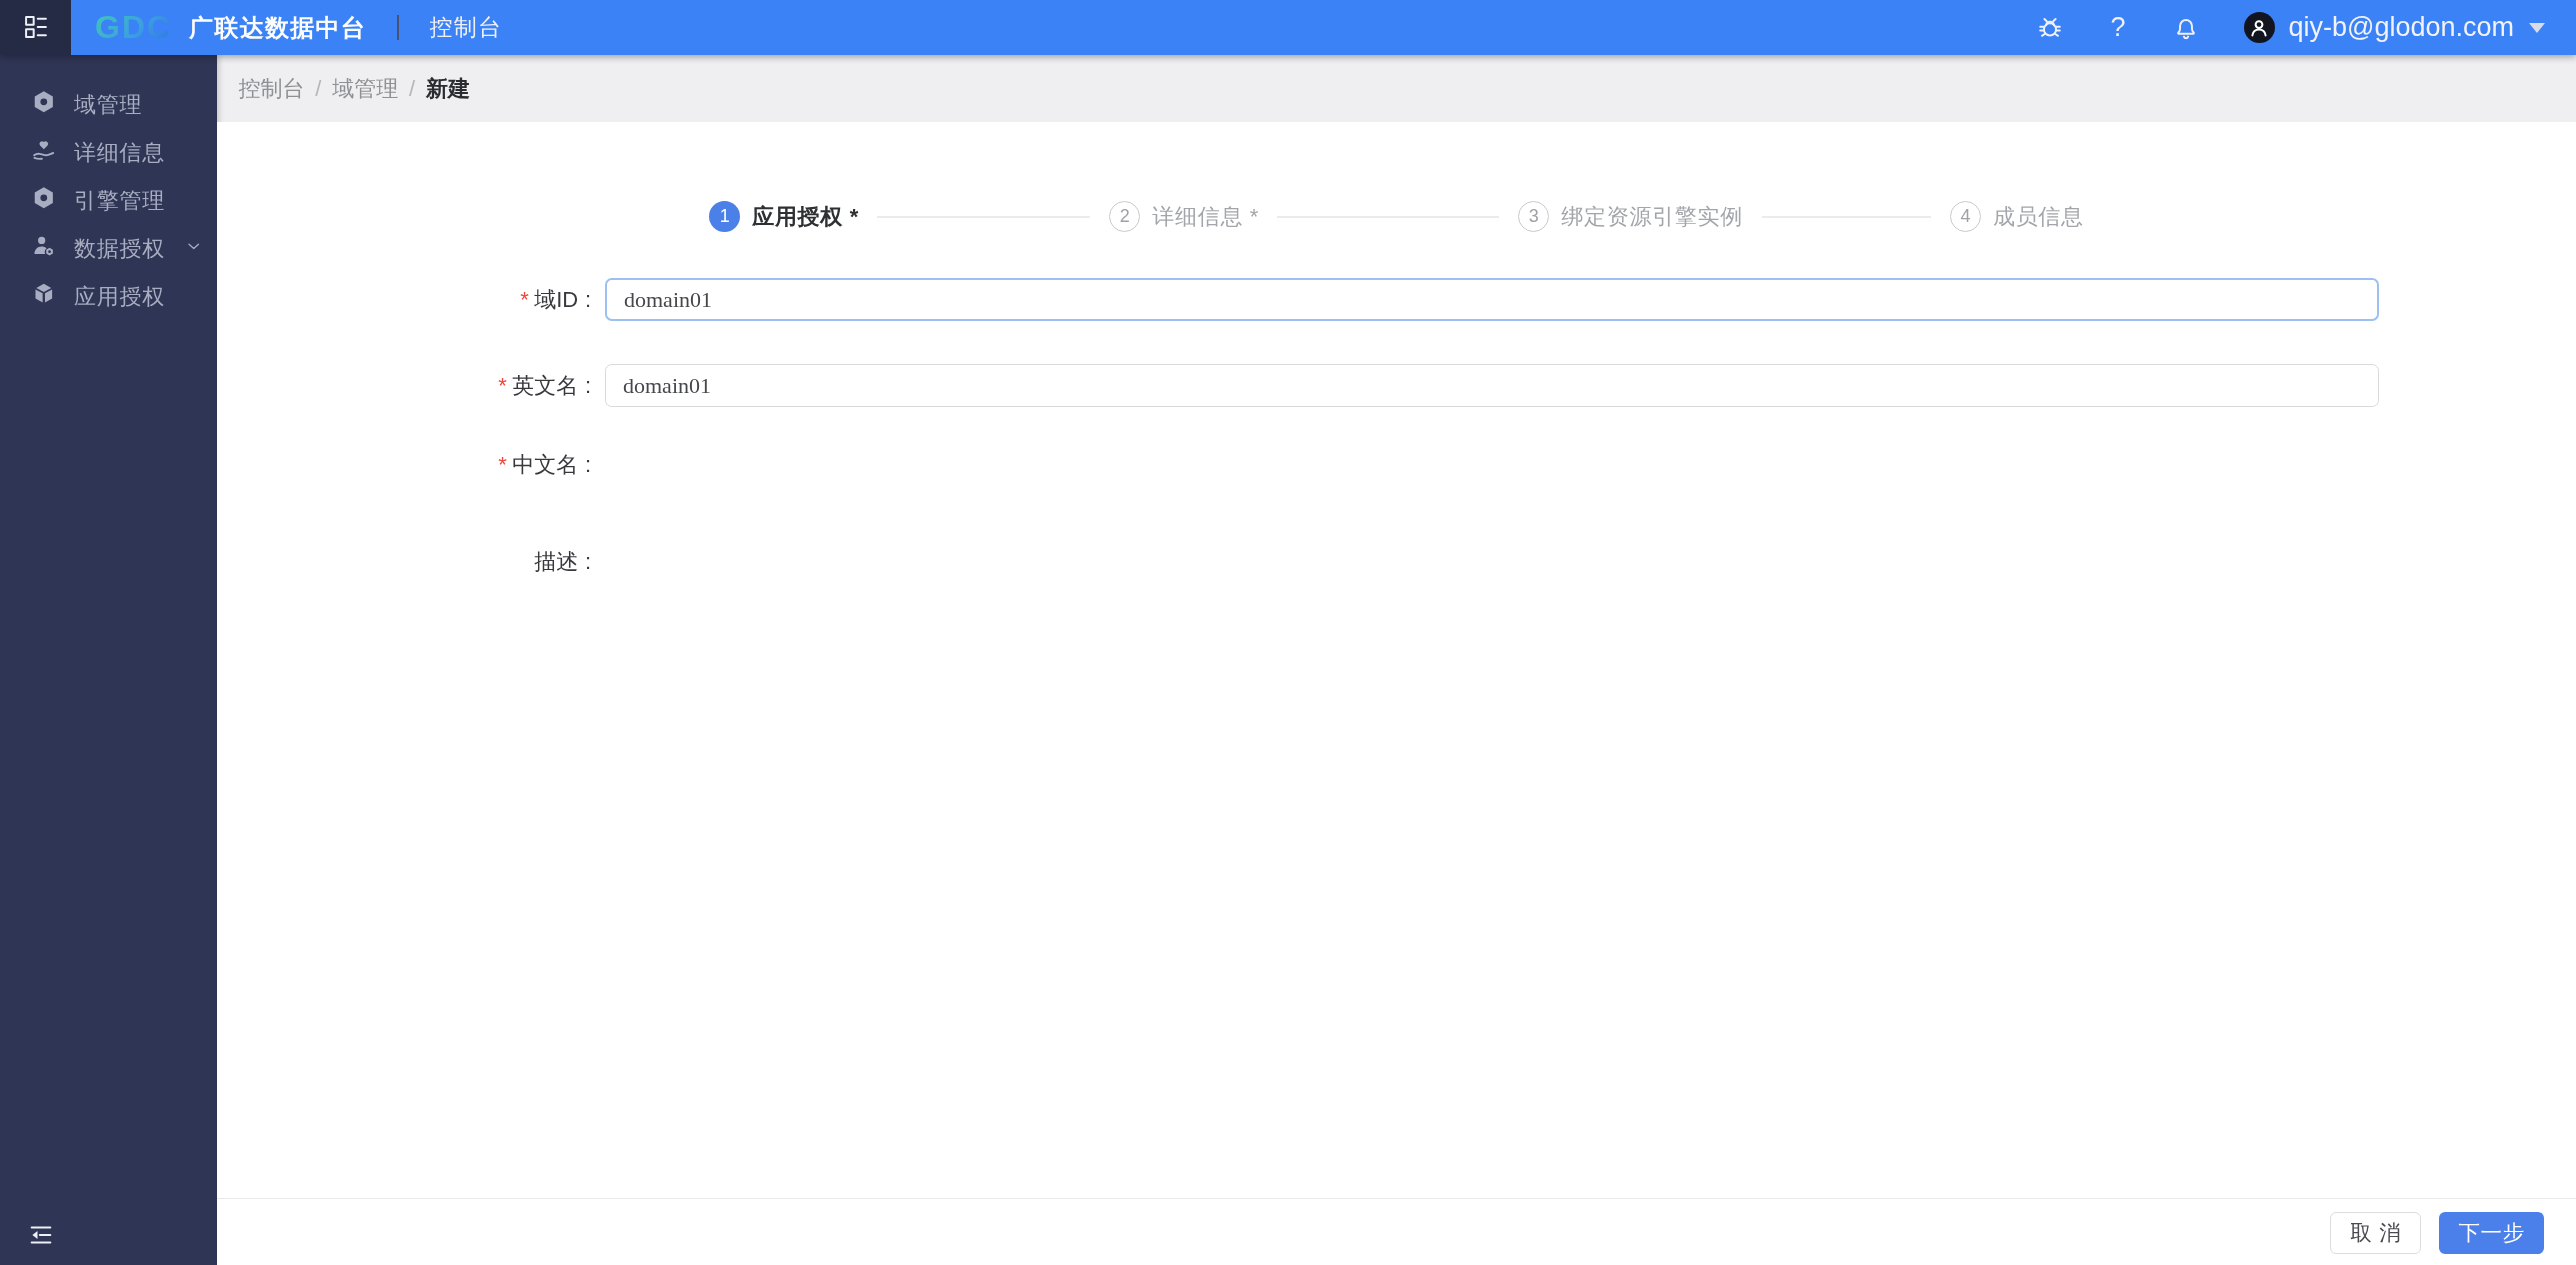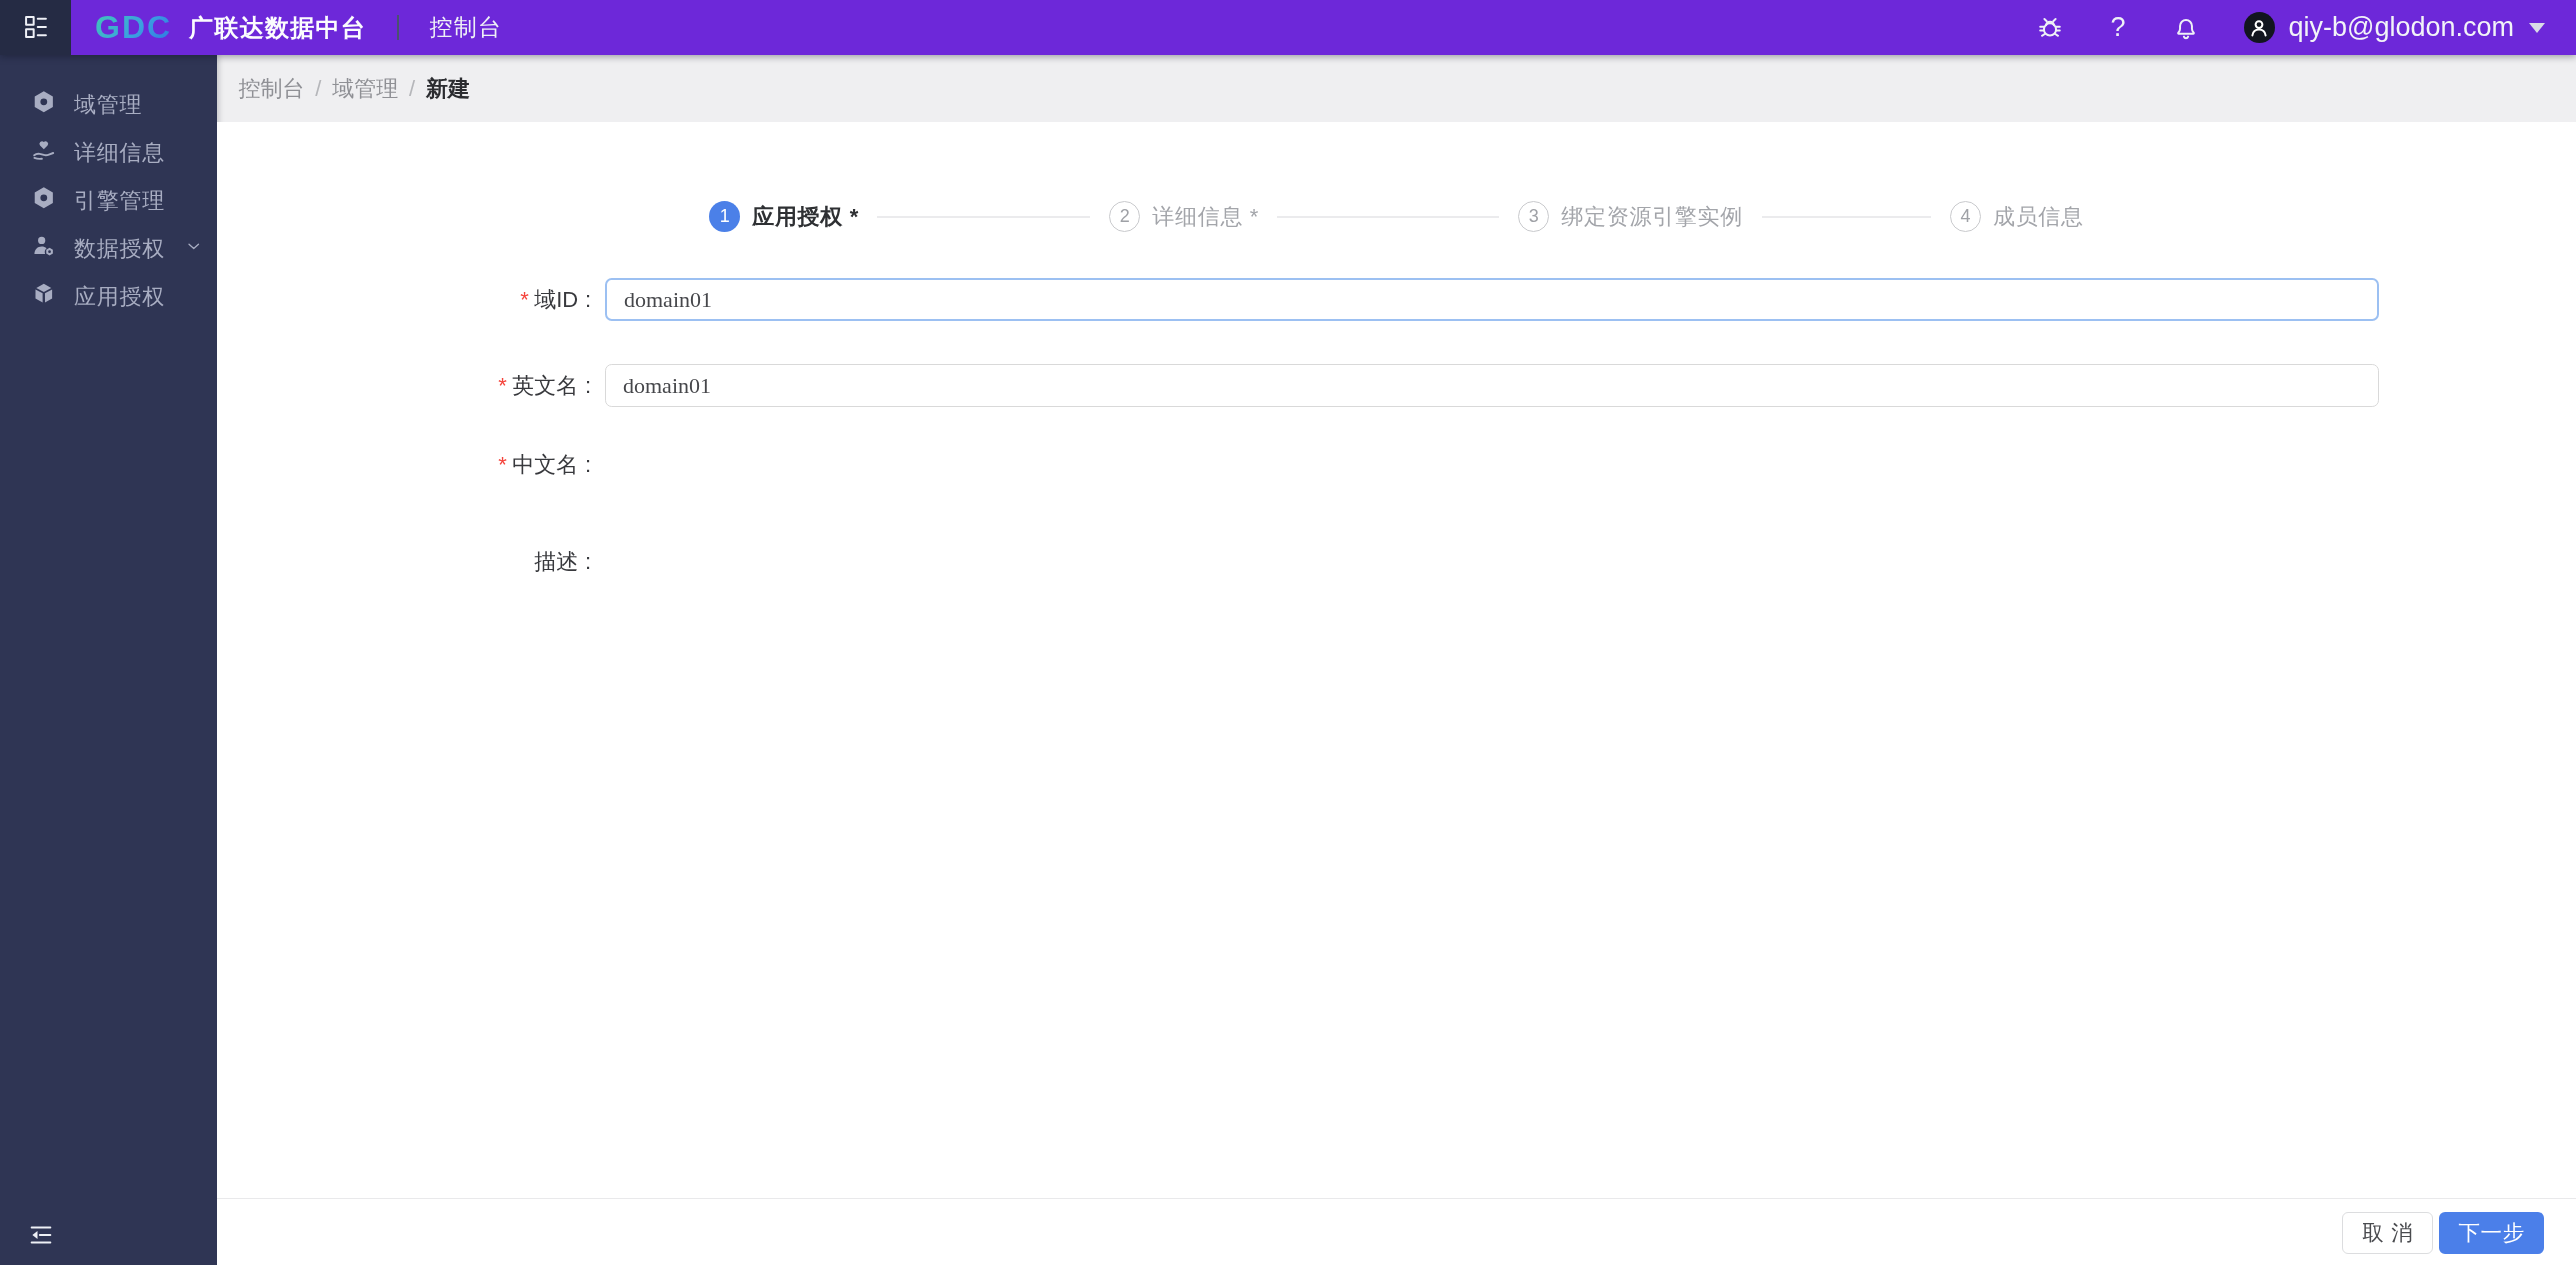--- a/index.html
+++ b/index.html
@@ -1,21 +1,21 @@
 <!DOCTYPE html>
 <html style="font-size:10.8px"><head>
 <meta charset="utf-8">
 <style>
   * { margin:0; padding:0; box-sizing:border-box; }
   html,body { width:2576px; height:1266px; overflow:hidden; background:#fff;
     font-family:"Liberation Sans","DejaVu Sans",sans-serif; }
   #app { width:2576px; height:1266px; display:flex; flex-direction:column; }
 
   
-  .topbar { height:55px; flex:0 0 55px; background:#6d28d9; display:flex; align-items:center;
+  .topbar { height:55px; flex:0 0 55px; background:#3b82f6; display:flex; align-items:center;
     position:relative; z-index:10; box-shadow:0 2px 6.7px rgba(10,14,30,.35); color:#eef0f6; }
   .tb-left-square { width:71px; height:55px; background:#252b44; display:flex;
     align-items:center; justify-content:center; cursor:pointer; }
   .tb-left-square svg { width:28px; height:28px; }
   .logo-text { margin-left:24px; font-size:32px; font-weight:800; letter-spacing:2px;
     background:linear-gradient(135deg,#41c9b4 0%,#3ba0e0 55%,#2f72e2 100%);
     -webkit-background-clip:text; background-clip:text; color:transparent; }
   .product-name { margin-left:17px; font-size:24px; font-weight:600; letter-spacing:1.3px; color:#fbfcfe; }
   .tb-divider { width:1.3px; height:25.6px; background:#4a5170; margin:0 31px; }
   .console-link { font-size:23px; color:#eef0f6; cursor:pointer; letter-spacing:1.3px; }
@@ -95,21 +95,21 @@
     background:linear-gradient(135deg,transparent 0 46%,#bdbdbf 46% 53%,transparent 53% 66%,#bdbdbf 66% 73%,transparent 73%); }
 
   
   .footer { position:absolute; left:0; right:0; bottom:0; height:68px; background:#fff;
     border-top:1.3px solid #e9e9eb; display:flex; align-items:center; justify-content:flex-end;
     padding-right:32px; }
   .btn { height:42px; border-radius:6px; font-size:21.5px; display:flex; align-items:center;
     justify-content:center; cursor:pointer; letter-spacing:0.7px;
     font-family:"Liberation Sans","DejaVu Sans",sans-serif; }
   .btn-cancel { padding:0 19px; background:#fff; border:1.3px solid #dcdddf; color:#4a4b4f; margin-right:6px; }
-  .btn-next { padding:0 19px; background:#4b7fe9; border:none; color:#fff; }
+  .btn-next { padding:0 19px; background:#4b7fe9; border:none; color:#fff;margin-left:12px; }
 
   .icon-fill { fill:#a8adc2; }
   .icon-stroke { fill:none; stroke:#a8adc2; stroke-width:1.8; stroke-linecap:round; stroke-linejoin:round; }
   .tb-stroke { fill:none; stroke:#eef0f6; stroke-width:1.7; stroke-linecap:round; stroke-linejoin:round; }
 </style>
 </head>
 <body>
 
 <div id="app">
 

